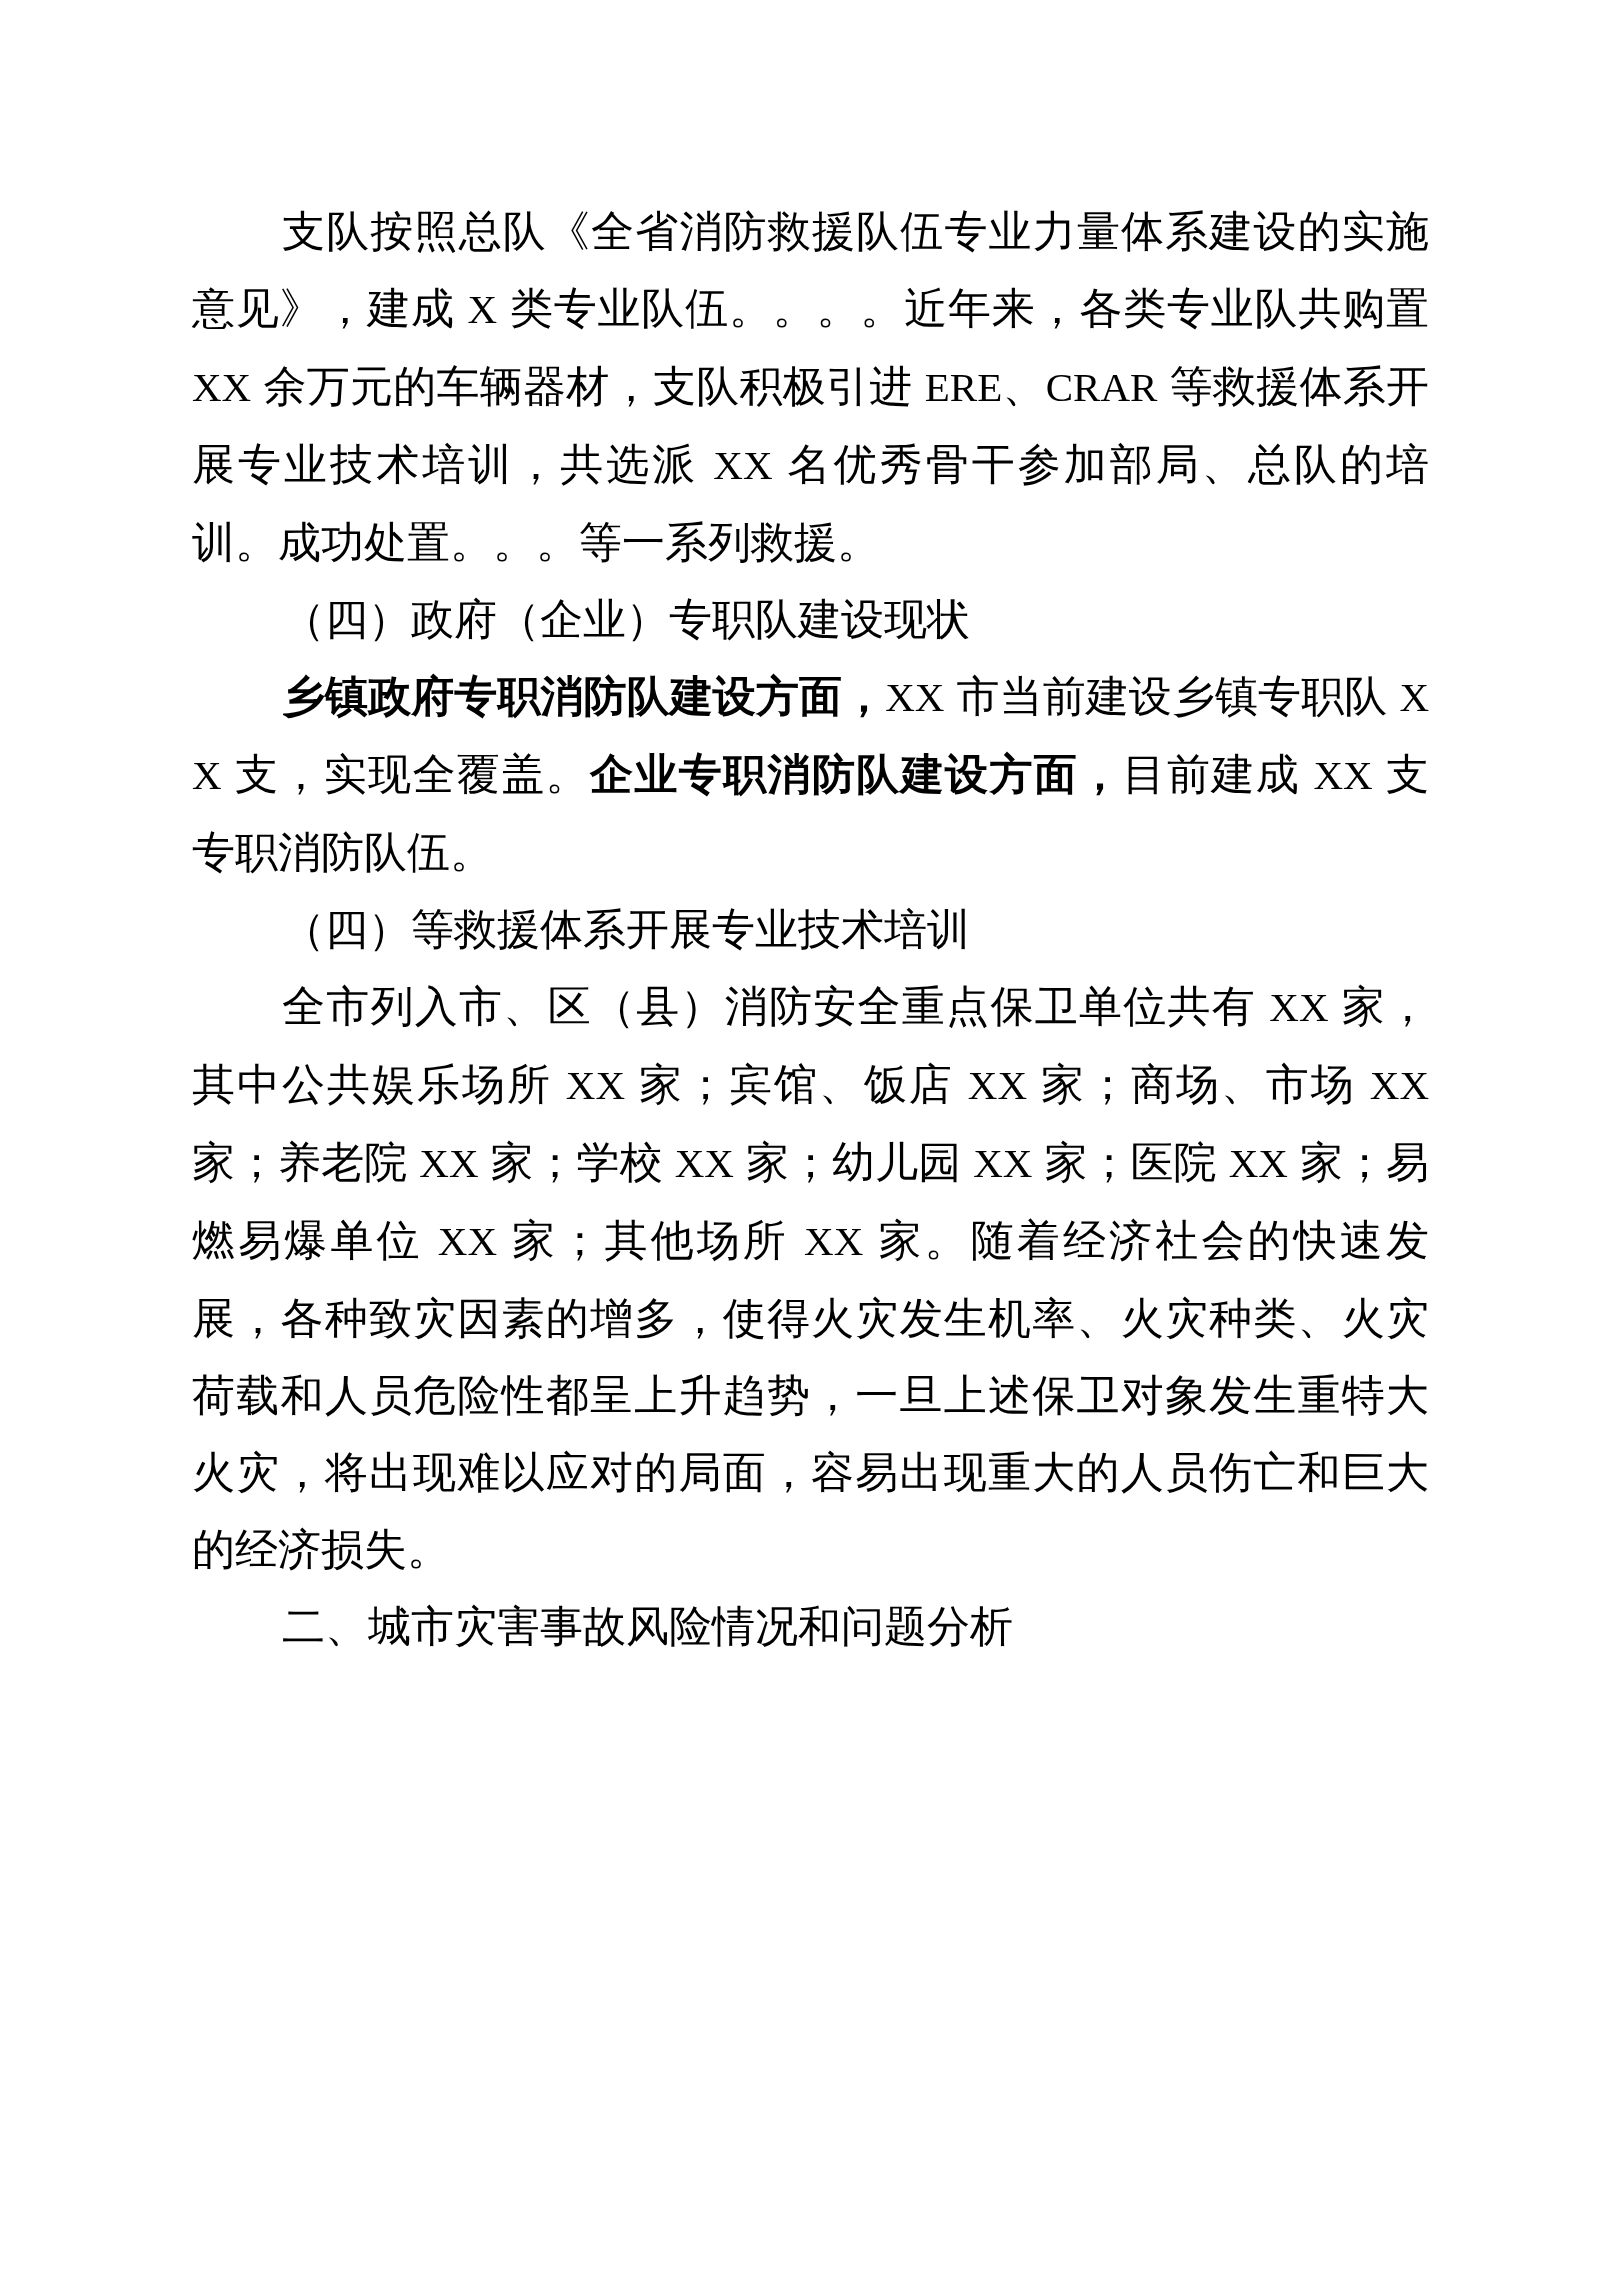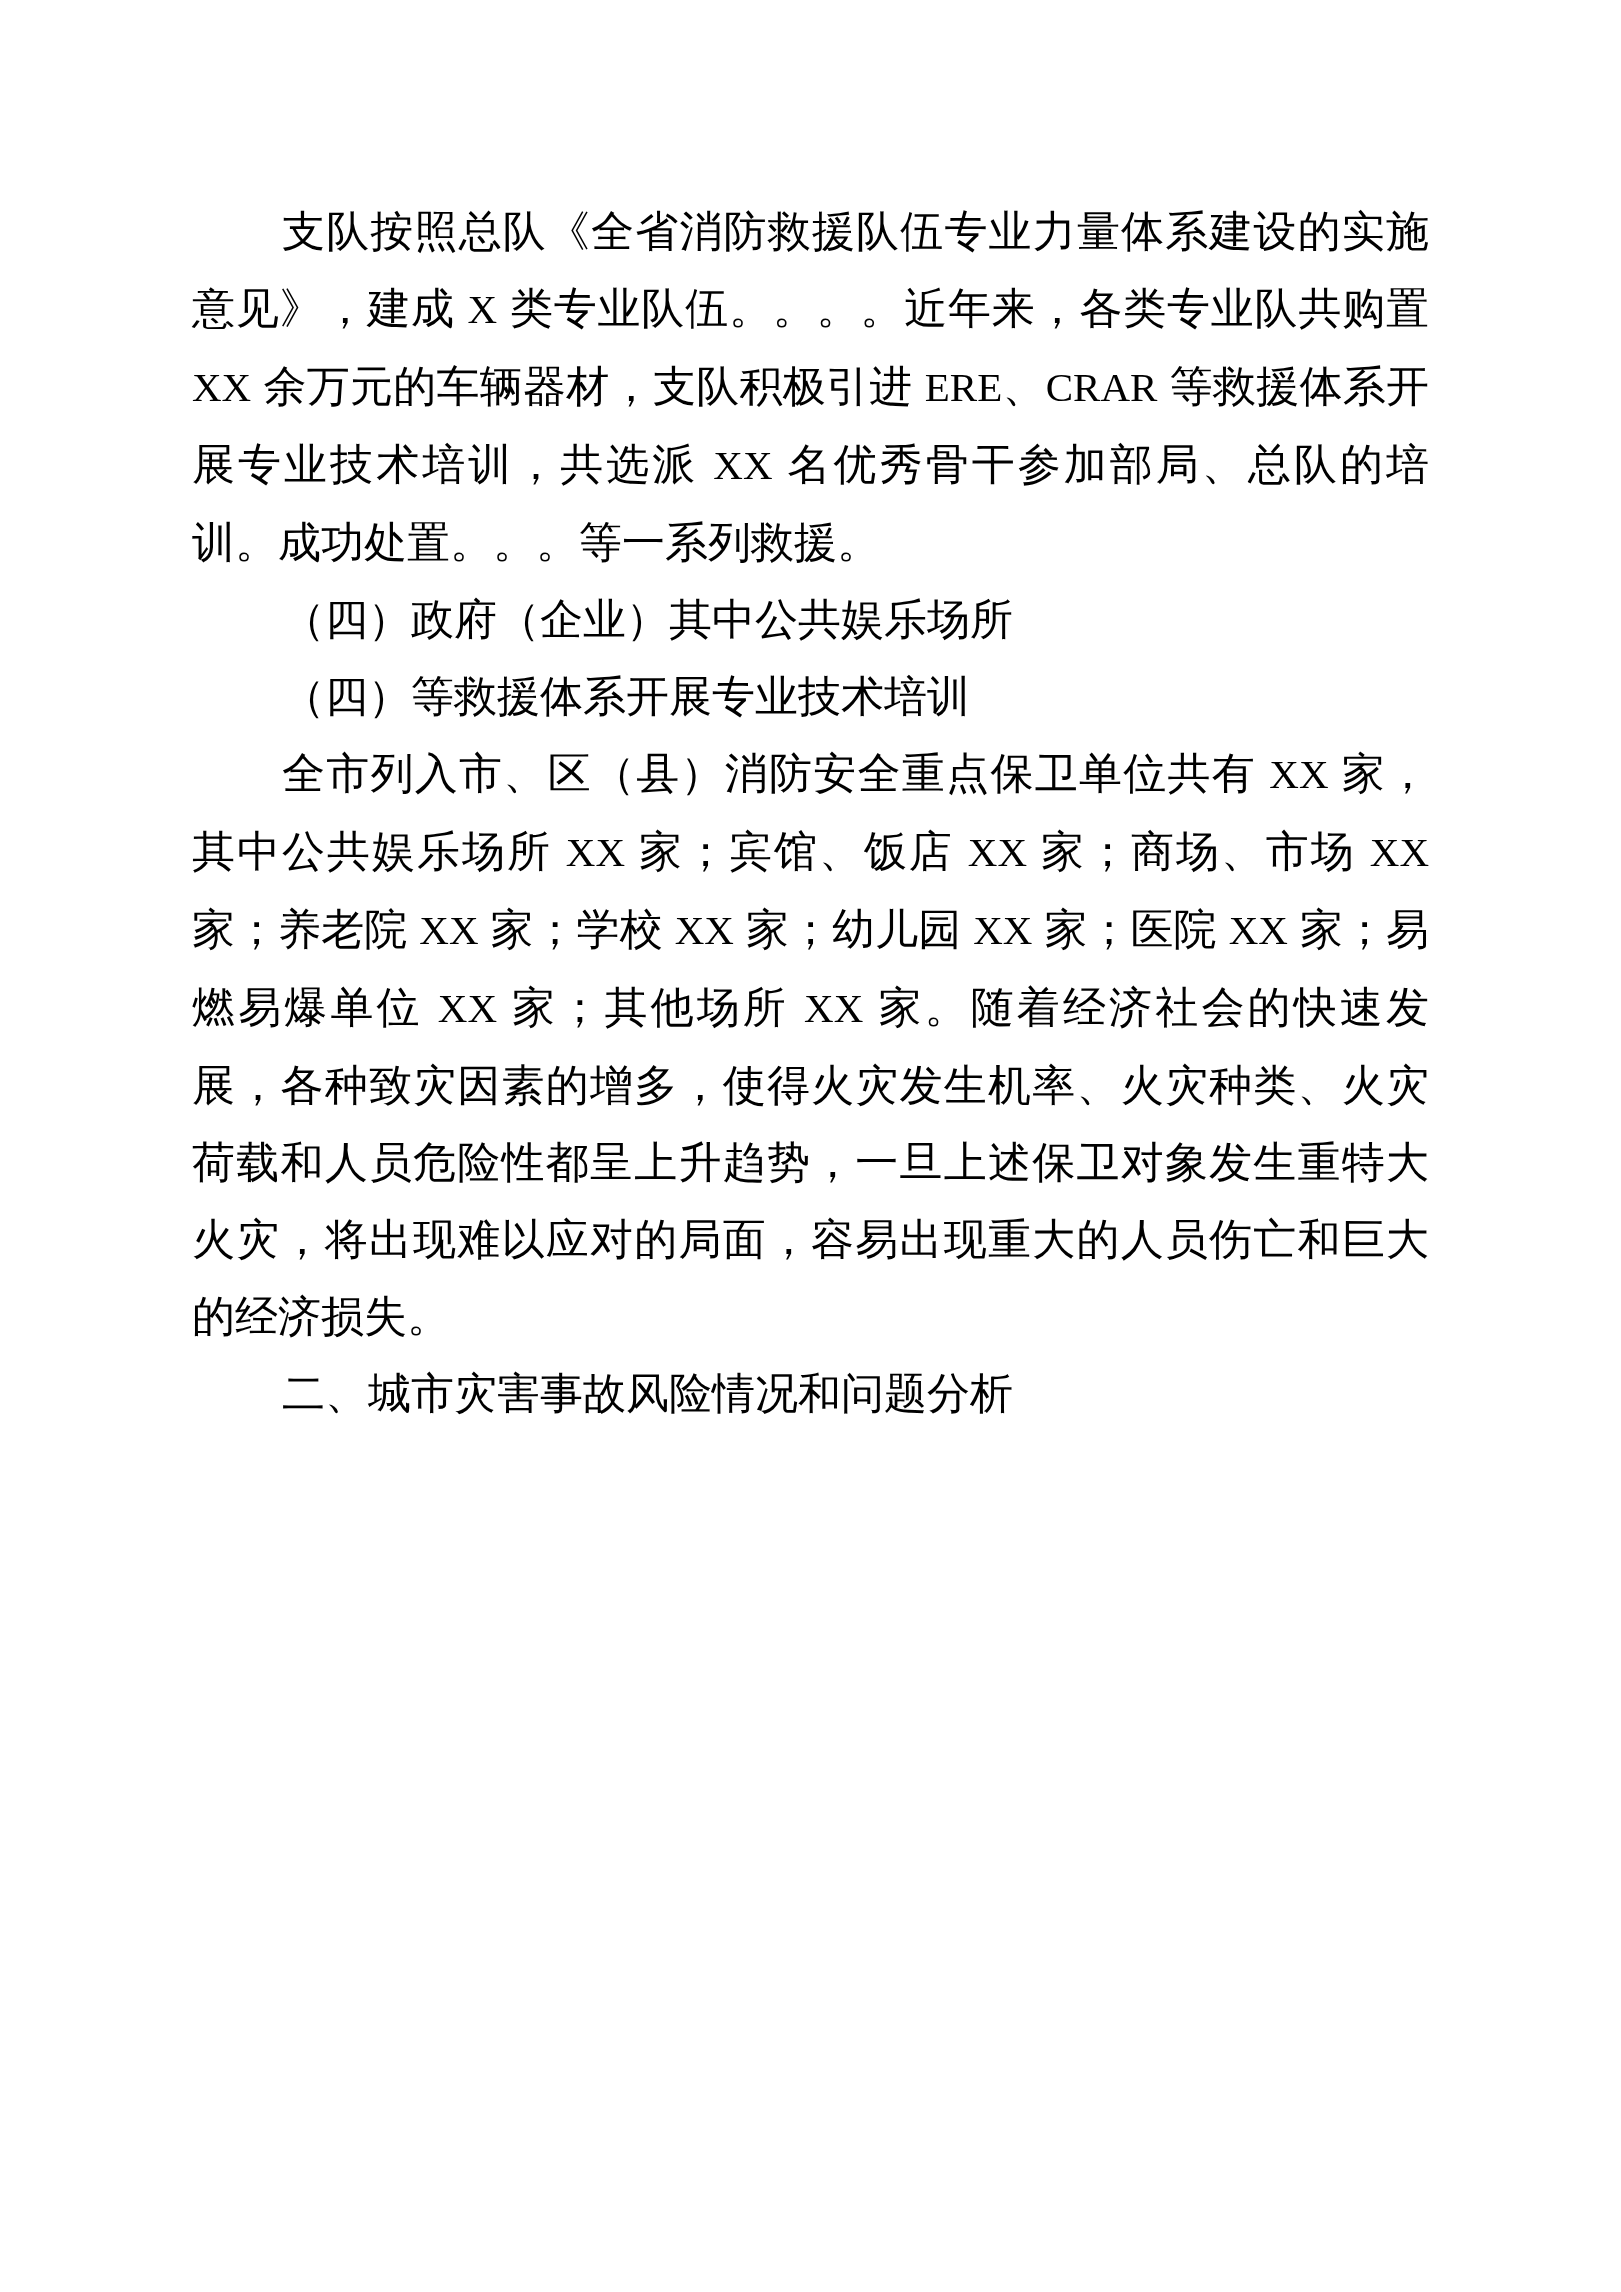--- a/index.html
+++ b/index.html
@@ -55,22 +55,23 @@
   }
 </style>
 </head>
 <body>
 
 <div class="page">
   <div class="content">
 
     <p class="para"><span>支队按照总队《全省消防救援队伍专业力量体系建设的实施意见》，建成 </span><span class="latin">X</span><span> 类专业队伍。。。。近年来，各类专业队共购置 </span><span class="latin">XX</span><span> 余万元的车辆器材，支队积极引进 </span><span class="latin">ERE</span><span>、</span><span class="latin">CRAR</span><span> 等救援体系开展专业技术培训，共选派 </span><span class="latin">XX</span><span> 名优秀骨干参加部局、总队的培训。成功处置。。。等一系列救援。</span></p>
 
-    <p class="heading">（四）政府（企业）其中公共娱乐场所</p>
+    <p class="heading">（四）政府（企业）专职队建设现状</p>
 
+    <p class="para"><span class="b">乡镇政府专职消防队建设方面，</span><span class="latin">XX</span><span> 市当前建设乡镇专职队 </span><span class="latin">XX</span><span> 支，实现全覆盖。</span><span class="b">企业专职消防队建设方面，</span><span>目前建成 </span><span class="latin">XX</span><span> 支专职消防队伍。</span></p>
 
     <p class="heading">（四）等救援体系开展专业技术培训</p>
 
     <p class="para"><span>全市列入市、区（县）消防安全重点保卫单位共有 </span><span class="latin">XX</span><span> 家，其中公共娱乐场所 </span><span class="latin">XX</span><span> 家；宾馆、饭店 </span><span class="latin">XX</span><span> 家；商场、市场 </span><span class="latin">XX</span><span> 家；养老院 </span><span class="latin">XX</span><span> 家；学校 </span><span class="latin">XX</span><span> 家；幼儿园 </span><span class="latin">XX</span><span> 家；医院 </span><span class="latin">XX</span><span> 家；易燃易爆单位 </span><span class="latin">XX</span><span> 家；其他场所 </span><span class="latin">XX</span><span> 家。随着经济社会的快速发展，各种致灾因素的增多，使得火灾发生机率、火灾种类、火灾荷载和人员危险性都呈上升趋势，一旦上述保卫对象发生重特大火灾，将出现难以应对的局面，容易出现重大的人员伤亡和巨大的经济损失。</span></p>
 
     <p class="heading">二、城市灾害事故风险情况和问题分析</p>
 
   </div>
 </div>
 

